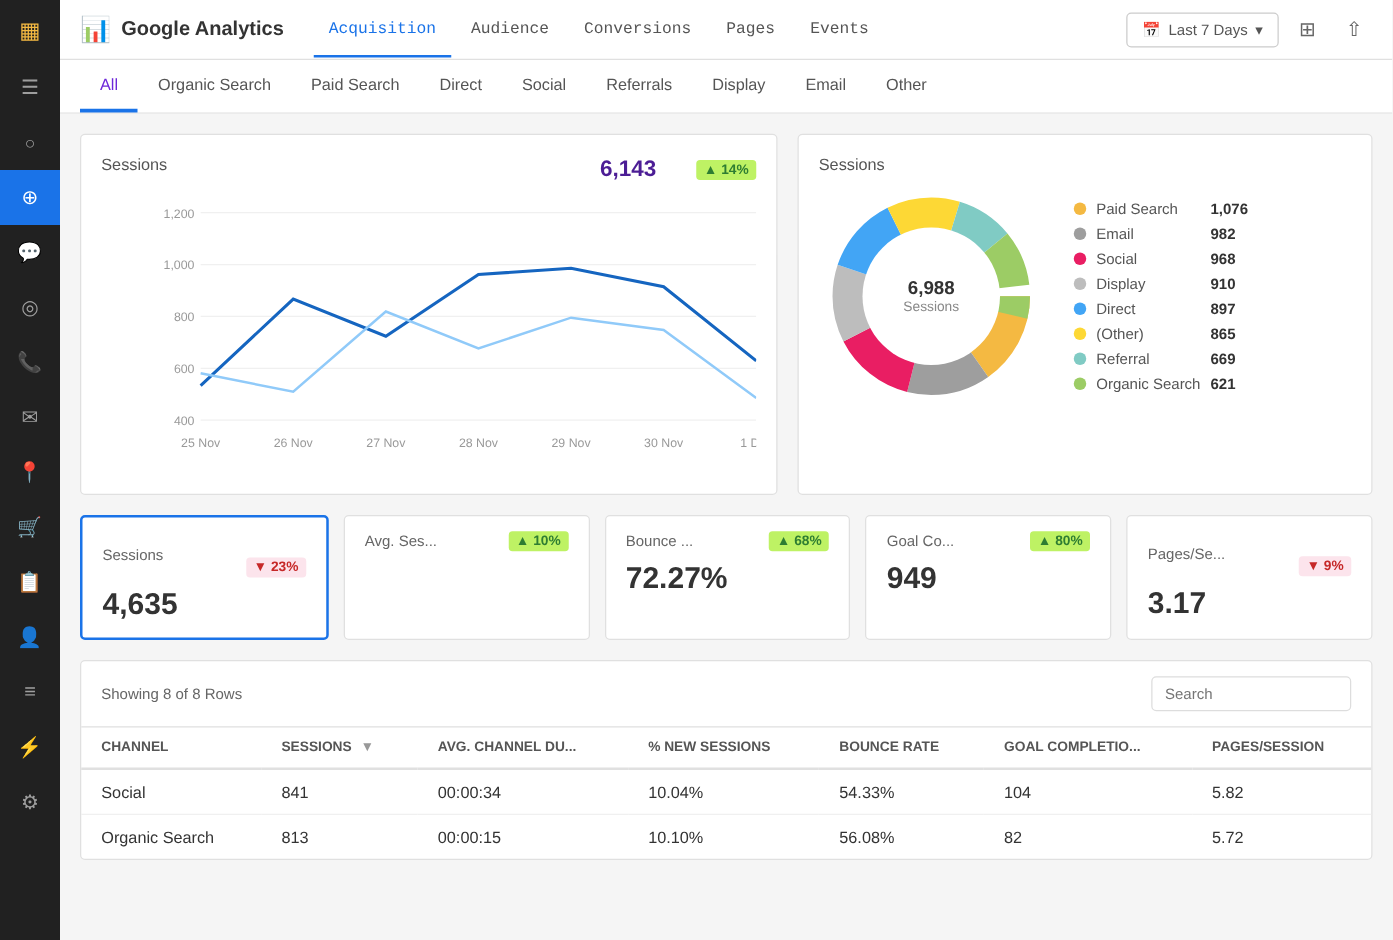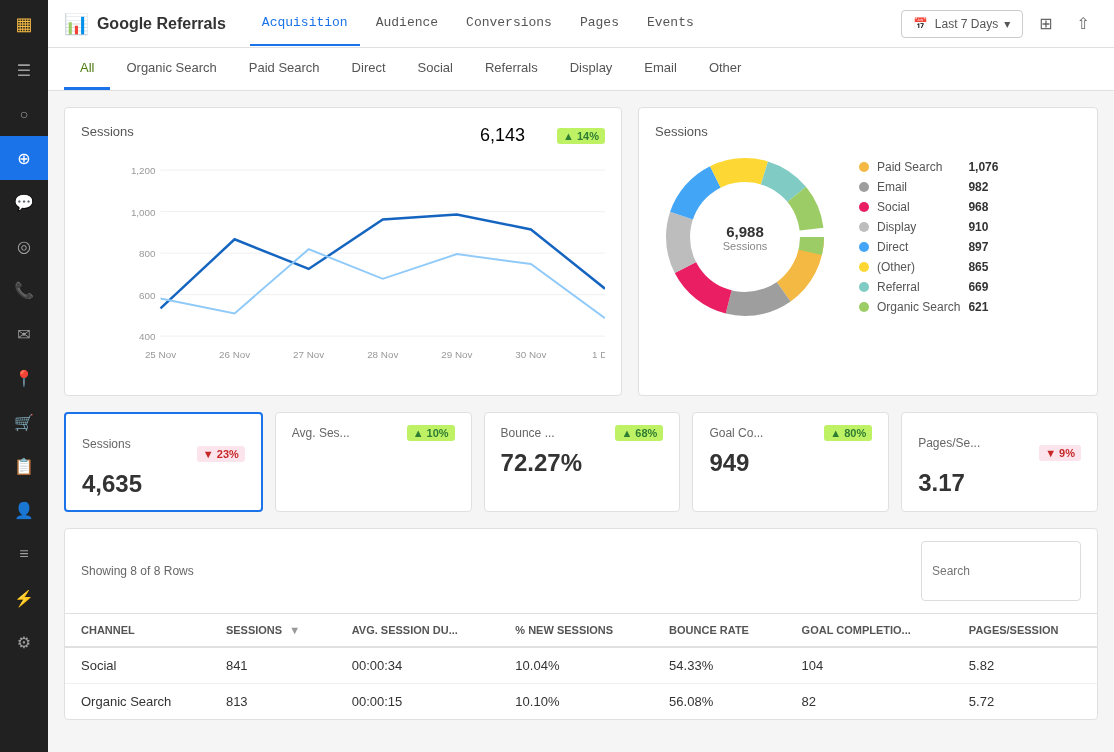--- a/index.html
+++ b/index.html
@@ -124,21 +124,21 @@
     }
     .subnav-item {
       padding: 12px 16px;
       font-size: 13px;
       color: #555;
       cursor: pointer;
       border-bottom: 3px solid transparent;
       white-space: nowrap;
     }
     .subnav-item.active {
-      color: #4d7c0f;
+      color: #6d28d9;
       border-bottom: 3px solid #1a73e8;
       font-weight: 500;
     }
 
     
     .content {
       flex: 1;
       overflow-y: auto;
       padding: 16px;
       background: #f5f5f5;
@@ -171,22 +171,22 @@
       margin-bottom: 8px;
     }
     .card-value-row {
       display: flex;
       justify-content: space-between;
       align-items: center;
       margin-bottom: 12px;
     }
     .card-big-value {
       font-size: 18px;
-      font-weight: normal;
-      color: #000000;
+      font-weight: bold;
+      color: #4c1d95;
     }
     .badge-up {
       background: #bef264;
       color: #2e7d32;
       padding: 2px 6px;
       border-radius: 3px;
       font-size: 11px;
       font-weight: bold;
       margin-left: 24px;
     }
@@ -307,21 +307,21 @@
       justify-content: space-between;
       align-items: center;
       padding: 12px 16px;
       border-bottom: 1px solid #e0e0e0;
     }
     .table-info {
       font-size: 12px;
       color: #666;
     }
     .table-search {
-      padding: 22px 10px;
+      padding: 6px 10px;
       border: 1px solid #ddd;
       border-radius: 4px;
       font-size: 12px;
       width: 160px;
       color: #999;
     }
     table {
       width: 100%;
       border-collapse: collapse;
     }
@@ -392,21 +392,21 @@
   <div class="sidebar-icon">
     <span>⚙</span>
   </div>
 </div>
 
 <div class="main">
 
   <div class="topnav">
     <div class="brand">
       <span class="brand-icon">📊</span>
-      <span class="brand-title">Google Referrals</span>
+      <span class="brand-title">Google Analytics</span>
     </div>
     <div class="nav-items">
       <div class="nav-item active">Acquisition</div>
       <div class="nav-item">Audience</div>
       <div class="nav-item">Conversions</div>
       <div class="nav-item">Pages</div>
       <div class="nav-item">Events</div>
     </div>
     <div class="topnav-right">
       <button class="date-btn">
@@ -585,21 +585,21 @@
     <div class="table-card">
       <div class="table-header-bar">
         <span class="table-info">Showing 8 of 8 Rows</span>
         <input class="table-search" type="text" placeholder="Search" style="">
       </div>
       <table>
         <thead>
           <tr>
             <th>CHANNEL</th>
             <th>SESSIONS <span class="sort-icon">▼</span></th>
-            <th>AVG. SESSION DU...</th>
+            <th>AVG. CHANNEL DU...</th>
             <th>% NEW SESSIONS</th>
             <th>BOUNCE RATE</th>
             <th>GOAL COMPLETIO...</th>
             <th>PAGES/SESSION</th>
           </tr>
         </thead>
         <tbody>
           <tr>
             <td>Social</td>
             <td>841</td>

